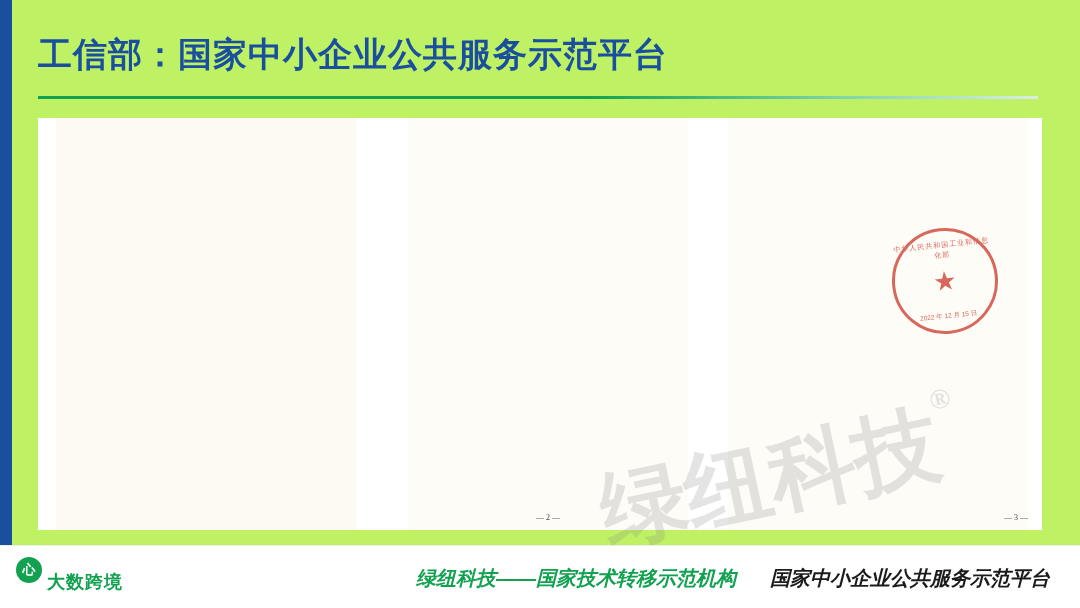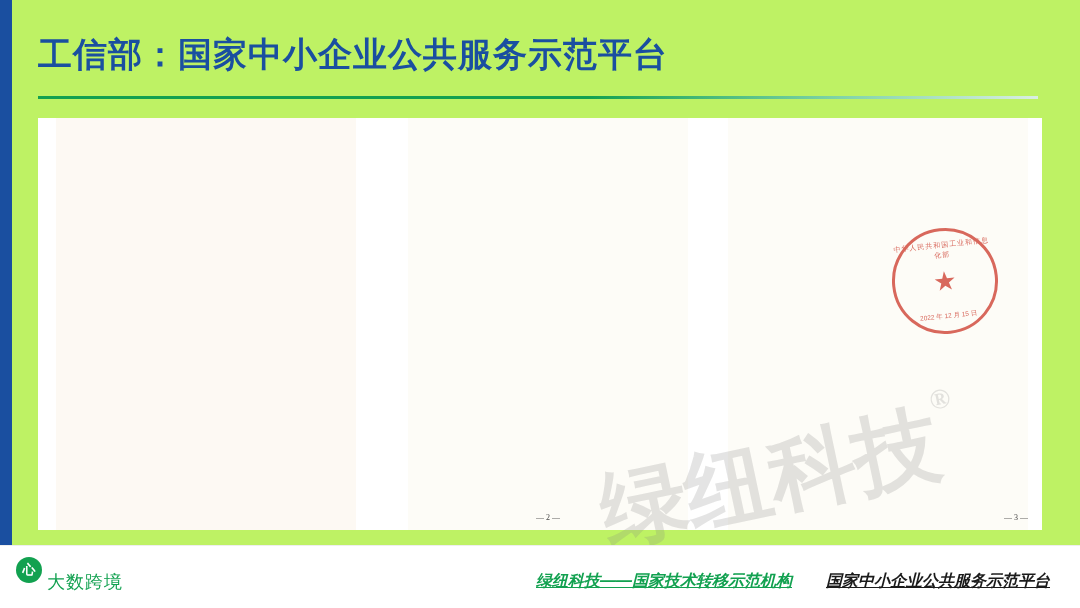--- a/index.html
+++ b/index.html
@@ -209,39 +209,38 @@
     background: #12a150;
     color: #fff;
     font-size: 13px;
     font-weight: bold;
     display: flex;
     align-items: center;
     justify-content: center;
   }
   .logo-text {
     font-size: 18px;
-    font-weight: normal;
+    font-weight: bold;
     color: #12a150;
     letter-spacing: 1px;
     margin-top: 24px;
   }
   .footer-right {
     position: absolute;
     right: 30px;
     bottom: 16px;
     display: flex;
     align-items: center;
     gap: 34px;
   }
   .footer-item {
-    font-size: 16px;
+    font-size: 20px;
     font-weight: bold;
     color: #1b1b1b;
     font-style: italic;
-    text-decoration: underline;
   }
   .footer-item.green { color: #12a150; font-style: italic; }
 </style>
 </head>
 <body>
 
 <div class="slide">
 
   <div class="left-bar"></div>
 

